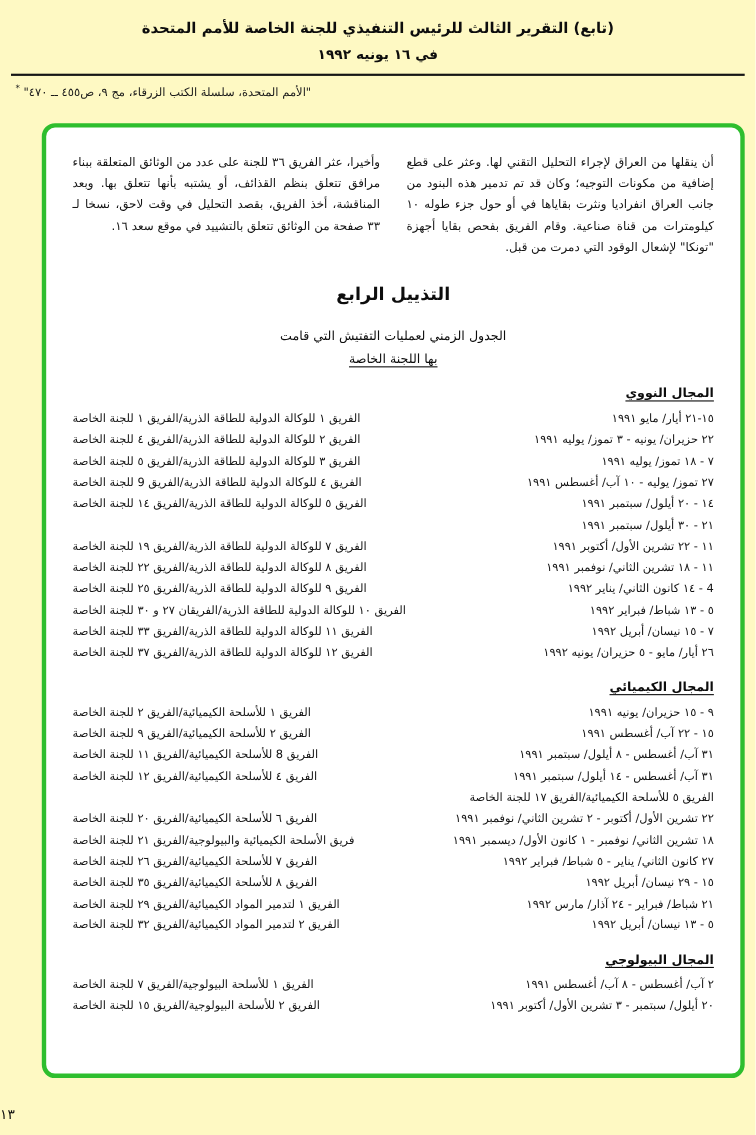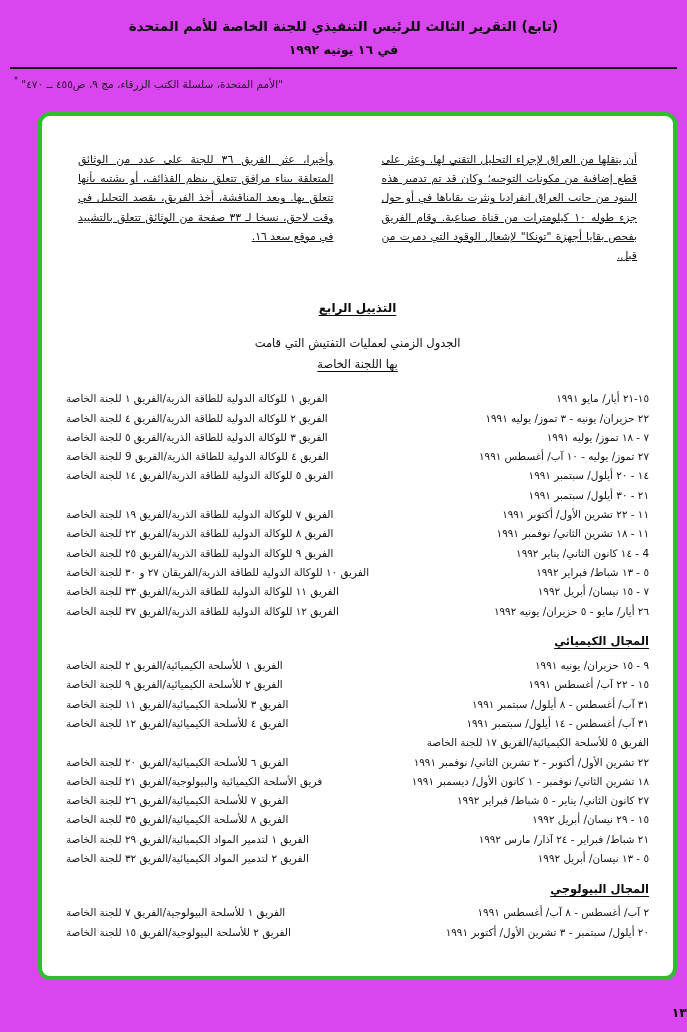--- a/index.html
+++ b/index.html
@@ -1,21 +1,21 @@
 <!DOCTYPE html>
 <html lang="ar" dir="rtl"><head>
 <meta charset="utf-8">
 <style>
   html,body{margin:0;padding:0;background:#ffffff;}
   body{
     width:687px;height:1032px;position:relative;
     font-family:"DejaVu Sans",sans-serif;color:#111;
     -webkit-font-smoothing:antialiased;
   }
-  .page{width:687px;height:1032px;position:relative;background:#d946ef;overflow:hidden;}
+  .page{width:687px;height:1032px;position:relative;background:#fef9c3;overflow:hidden;}
 
   
   .doc-header{padding-top:14px;text-align:center;direction:rtl;}
   .doc-title{font-weight:bold;font-size:13.5px;line-height:1.8;color:#0d0d0d;}
   .doc-date{font-weight:bold;font-size:12.5px;margin-top:4px;color:#0d0d0d;}
   .header-rule{border:none;border-top:2px solid #151515;margin:10px 10px 0 10px;}
   .footnote{
     direction:rtl;text-align:left;margin:7px 14px 0 14px;
     font-size:10.5px;color:#1a1a1a;letter-spacing:0;
   }
@@ -25,28 +25,28 @@
   .green-box{
     position:absolute;left:38px;right:10px;top:112px;bottom:52px;
     border:4px solid #2ebe2e;border-radius:12px;
     padding:20px 24px 14px 24px;box-sizing:border-box;
     background:#fff;direction:rtl;
   }
 
   
   .intro{display:flex;direction:rtl;gap:24px;margin-top:2px;}
   .intro p{
-    flex:1;margin:12px;font-size:10.8px;line-height:1.78;
-    text-align:justify;color:#151515;font-weight:500;text-decoration:underline;
+    flex:1;margin:0;font-size:10.8px;line-height:1.78;
+    text-align:justify;color:#151515;font-weight:500;
   }
 
   
   .appendix-title{
-    text-align:center;font-weight:bold;font-size:12px;
-    text-decoration:underline;text-underline-offset:3px;
+    text-align:center;font-weight:bold;font-size:16px;
+    text-underline-offset:3px;
     margin-top:24px;color:#0d0d0d;
   }
   .table-title{text-align:center;font-weight:normal;font-size:11.5px;margin-top:18px;line-height:1.8;color:#0d0d0d;}
   .table-title .underlined{text-decoration:underline;text-underline-offset:3px;text-align:center;}
 
   
   .section{margin-top:14px;}
   .section-heading{
     text-align:right;font-weight:bold;font-size:11.5px;
     text-decoration:underline;text-underline-offset:3px;
@@ -56,21 +56,21 @@
     display:flex;direction:rtl;justify-content:space-between;
     align-items:baseline;font-size:10.4px;line-height:1.55;
     padding:1.6px 0;color:#141414;
   }
   .row .date{white-space:nowrap;text-align:right;}
   .row .team{white-space:nowrap;text-align:left;}
 
   
   .page-number{
     position:absolute;bottom:12px;left:0;right:0;
-    text-align:right;font-weight:bold;font-size:12.5px;color:#0d0d0d;margin-top:29px;
+    text-align:left;font-weight:normal;font-size:12.5px;color:#0d0d0d;margin-top:29px;
   }
 </style>
 </head>
 <body>
 
 <div class="page">
 
   <header class="doc-header">
     <div class="doc-title">(تابع) التقرير الثالث للرئيس التنفيذي للجنة الخاصة للأمم المتحدة</div>
     <div class="doc-date">في ١٦ يونيه ١٩٩٢</div>
@@ -92,20 +92,21 @@
 
     <div class="appendix-title">التذييل الرابع</div>
 
     <div class="table-title">
       <div>الجدول الزمني لعمليات التفتيش التي قامت</div>
       <div class="underlined">بها اللجنة الخاصة</div>
     </div>
 
     <div id="sections-container">
         <section class="section">
+          <div class="section-heading">المجال النووي</div>
           <div class="row">
             <span class="date">١٥-٢١ أيار/ مايو ١٩٩١</span>
             <span class="team">الفريق ١ للوكالة الدولية للطاقة الذرية/الفريق ١ للجنة الخاصة</span>
           </div>
           <div class="row">
             <span class="date">٢٢ حزيران/ يونيه - ٣ تموز/ يوليه ١٩٩١</span>
             <span class="team">الفريق ٢ للوكالة الدولية للطاقة الذرية/الفريق ٤ للجنة الخاصة</span>
           </div>
           <div class="row">
             <span class="date">٧ - ١٨ تموز/ يوليه ١٩٩١</span>
@@ -152,21 +153,21 @@
           <div class="row">
             <span class="date">٩ - ١٥ حزيران/ يونيه ١٩٩١</span>
             <span class="team">الفريق ١ للأسلحة الكيميائية/الفريق ٢ للجنة الخاصة</span>
           </div>
           <div class="row">
             <span class="date">١٥ - ٢٢ آب/ أغسطس ١٩٩١</span>
             <span class="team">الفريق ٢ للأسلحة الكيميائية/الفريق ٩ للجنة الخاصة</span>
           </div>
           <div class="row">
             <span class="date">٣١ آب/ أغسطس - ٨ أيلول/ سبتمبر ١٩٩١</span>
-            <span class="team">الفريق ٣ للأسلحة الكيميائية/الفريق ١١ للجنة الخاصة</span>
+            <span class="team">الفريق 8 للأسلحة الكيميائية/الفريق ١١ للجنة الخاصة</span>
           </div>
           <div class="row">
             <span class="date">٣١ آب/ أغسطس - ١٤ أيلول/ سبتمبر ١٩٩١</span>
             <span class="team">الفريق ٤ للأسلحة الكيميائية/الفريق ١٢ للجنة الخاصة</span>
           </div>
           <div class="row">
             <span class="team">الفريق ٥ للأسلحة الكيميائية/الفريق ١٧ للجنة الخاصة</span>
           </div>
           <div class="row">
             <span class="date">٢٢ تشرين الأول/ أكتوبر - ٢ تشرين الثاني/ نوفمبر ١٩٩١</span>

